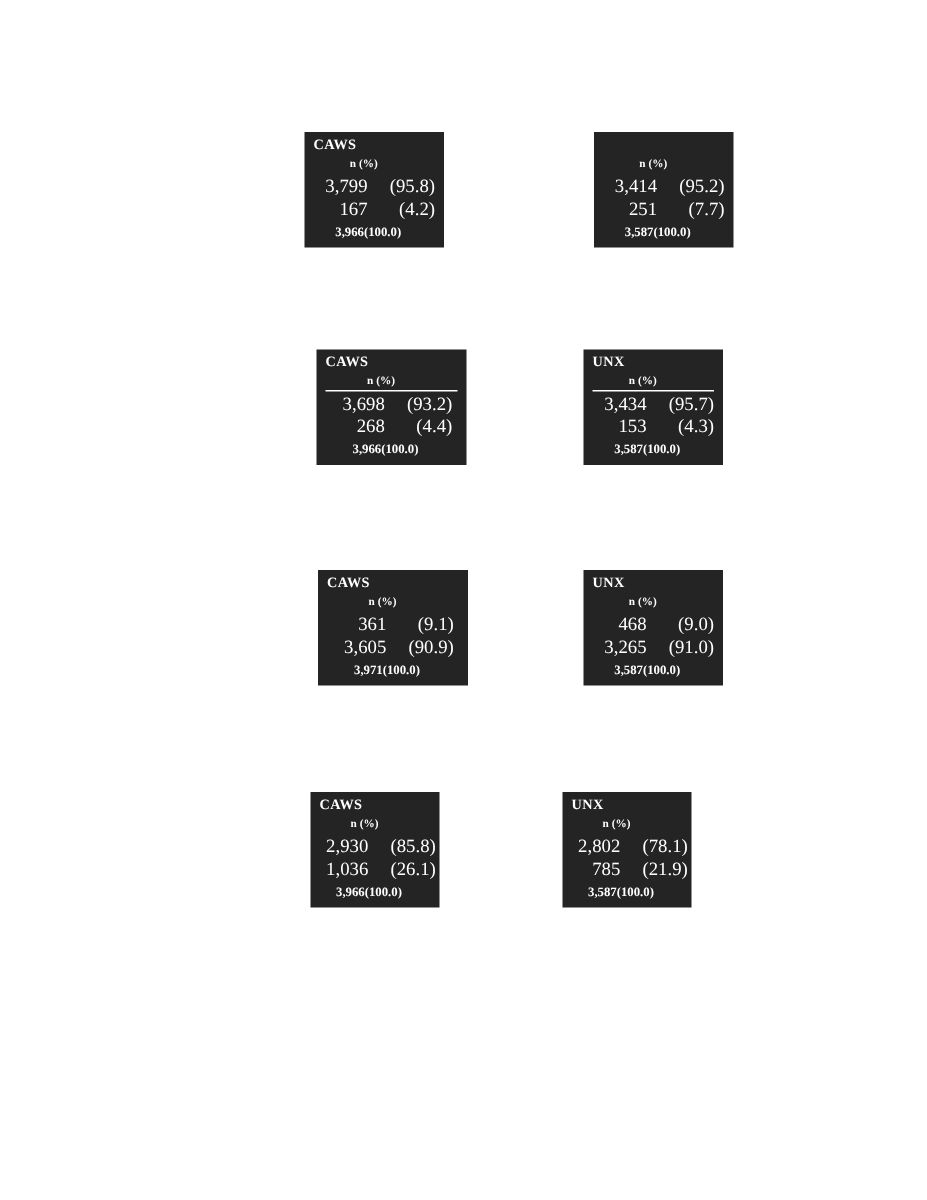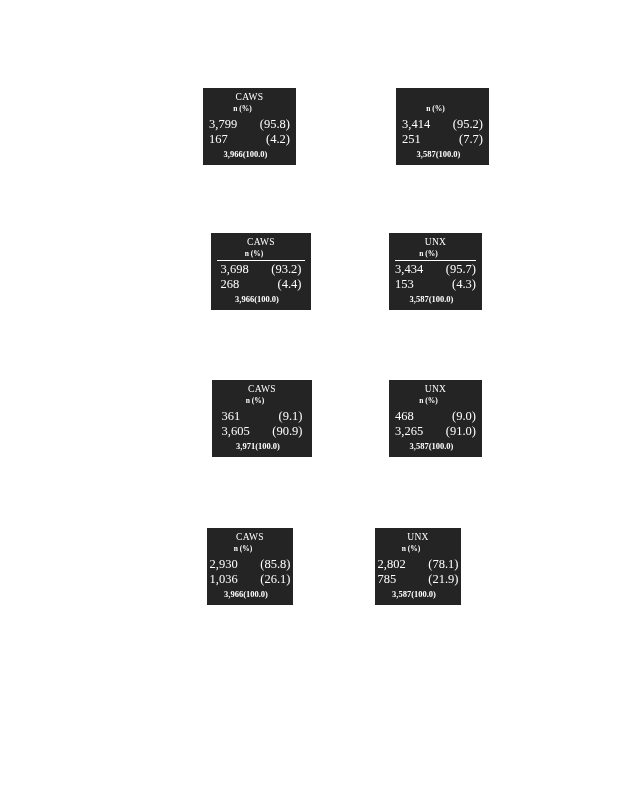--- a/index.html
+++ b/index.html
@@ -25,22 +25,22 @@
   .panel {
     position: absolute;
     background: #242424;
     color: #ffffff;
     box-sizing: border-box;
     padding: 3px 6px 4px 6px;
     font-family: "Liberation Serif", serif;
   }
 
   .panel-title {
-    text-align: center;
-    font-weight: normal;
+    text-align: left;
+    font-weight: bold;
     font-size: 9.5px;
     letter-spacing: 0.3px;
     line-height: 12px;
     height: 12px;
     white-space: nowrap;
   }
   .panel-title.blank {
     visibility: hidden;
   }
 
@@ -65,21 +65,21 @@
 
   .row {
     display: flex;
     justify-content: center;
     align-items: baseline;
     font-size: 12.5px;
     line-height: 15px;
     white-space: nowrap;
   }
   .row .n {
-    text-align: left;
+    text-align: right;
     min-width: 36px;
   }
   .row .pct {
     text-align: right;
     min-width: 40px;
     padding-left: 5px;
   }
 
   .row.total {
     font-size: 8.5px;

